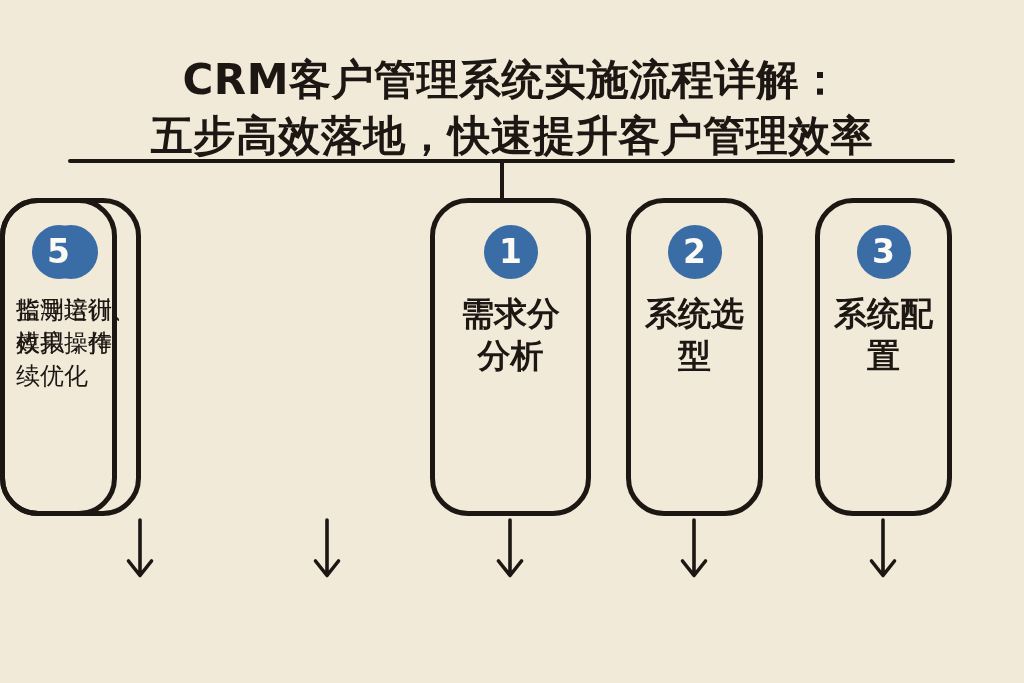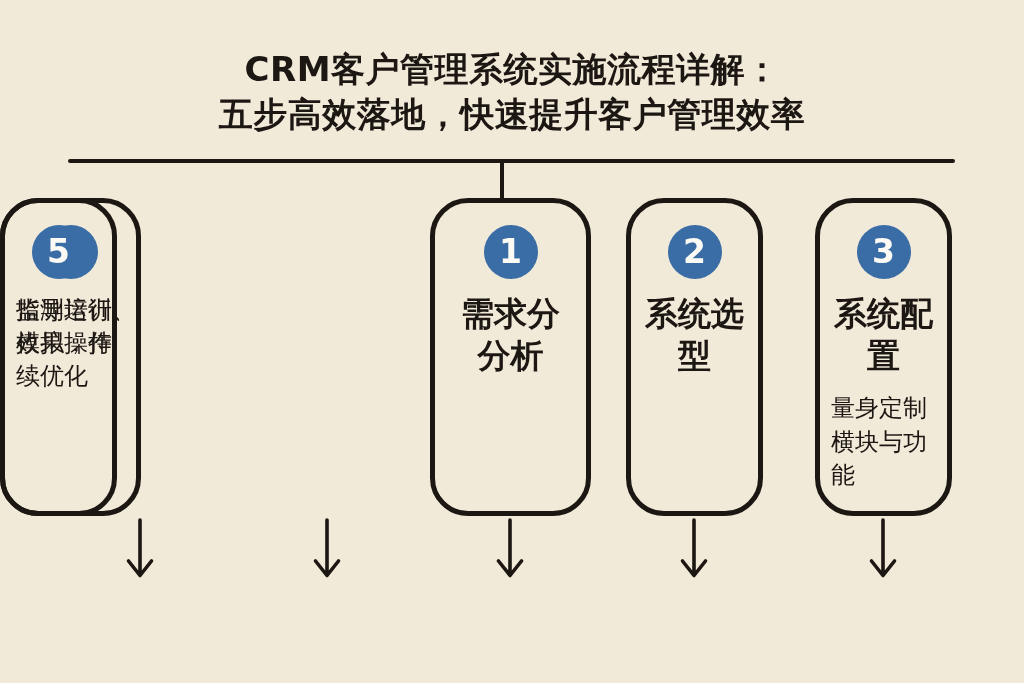--- a/index.html
+++ b/index.html
@@ -7,21 +7,21 @@
     position:relative;
     width:1024px;height:683px;
     background:#f2ead9;
     color:#1c1713;
     font-family:"DejaVu Sans","Liberation Sans",sans-serif;
     overflow:hidden;
   }
   .title{
     position:absolute;top:24px;left:0;width:100%;
     text-align:center;
-    font-size:34px;font-weight:bold;line-height:1.32;
+    font-size:42px;font-weight:bold;line-height:1.32;
     letter-spacing:0.5px;
   }
   .rule{
     position:absolute;left:68px;top:159px;width:887px;height:4px;
     background:#1c1713;border-radius:2px;
   }
   .stem{
     position:absolute;left:500px;top:161px;width:4px;height:37px;
     background:#1c1713;
   }
@@ -81,23 +81,20 @@
   <div class="step-box">
     <div class="badge">2</div>
     <h2 class="step-title">系统选
 型</h2>
   </div>
 
   <div class="step-box">
     <div class="badge">3</div>
     <h2 class="step-title">系统配
 置</h2>
-    <p class="step-desc">量身定制
-横块与功
-能</p>
   </div>
 
   <div class="step-box">
     <div class="badge">4</div>
     <p class="step-desc">指导培训、
 模拟操作</p>
   </div>
 
   <div class="step-box">
     <div class="badge">5</div>

